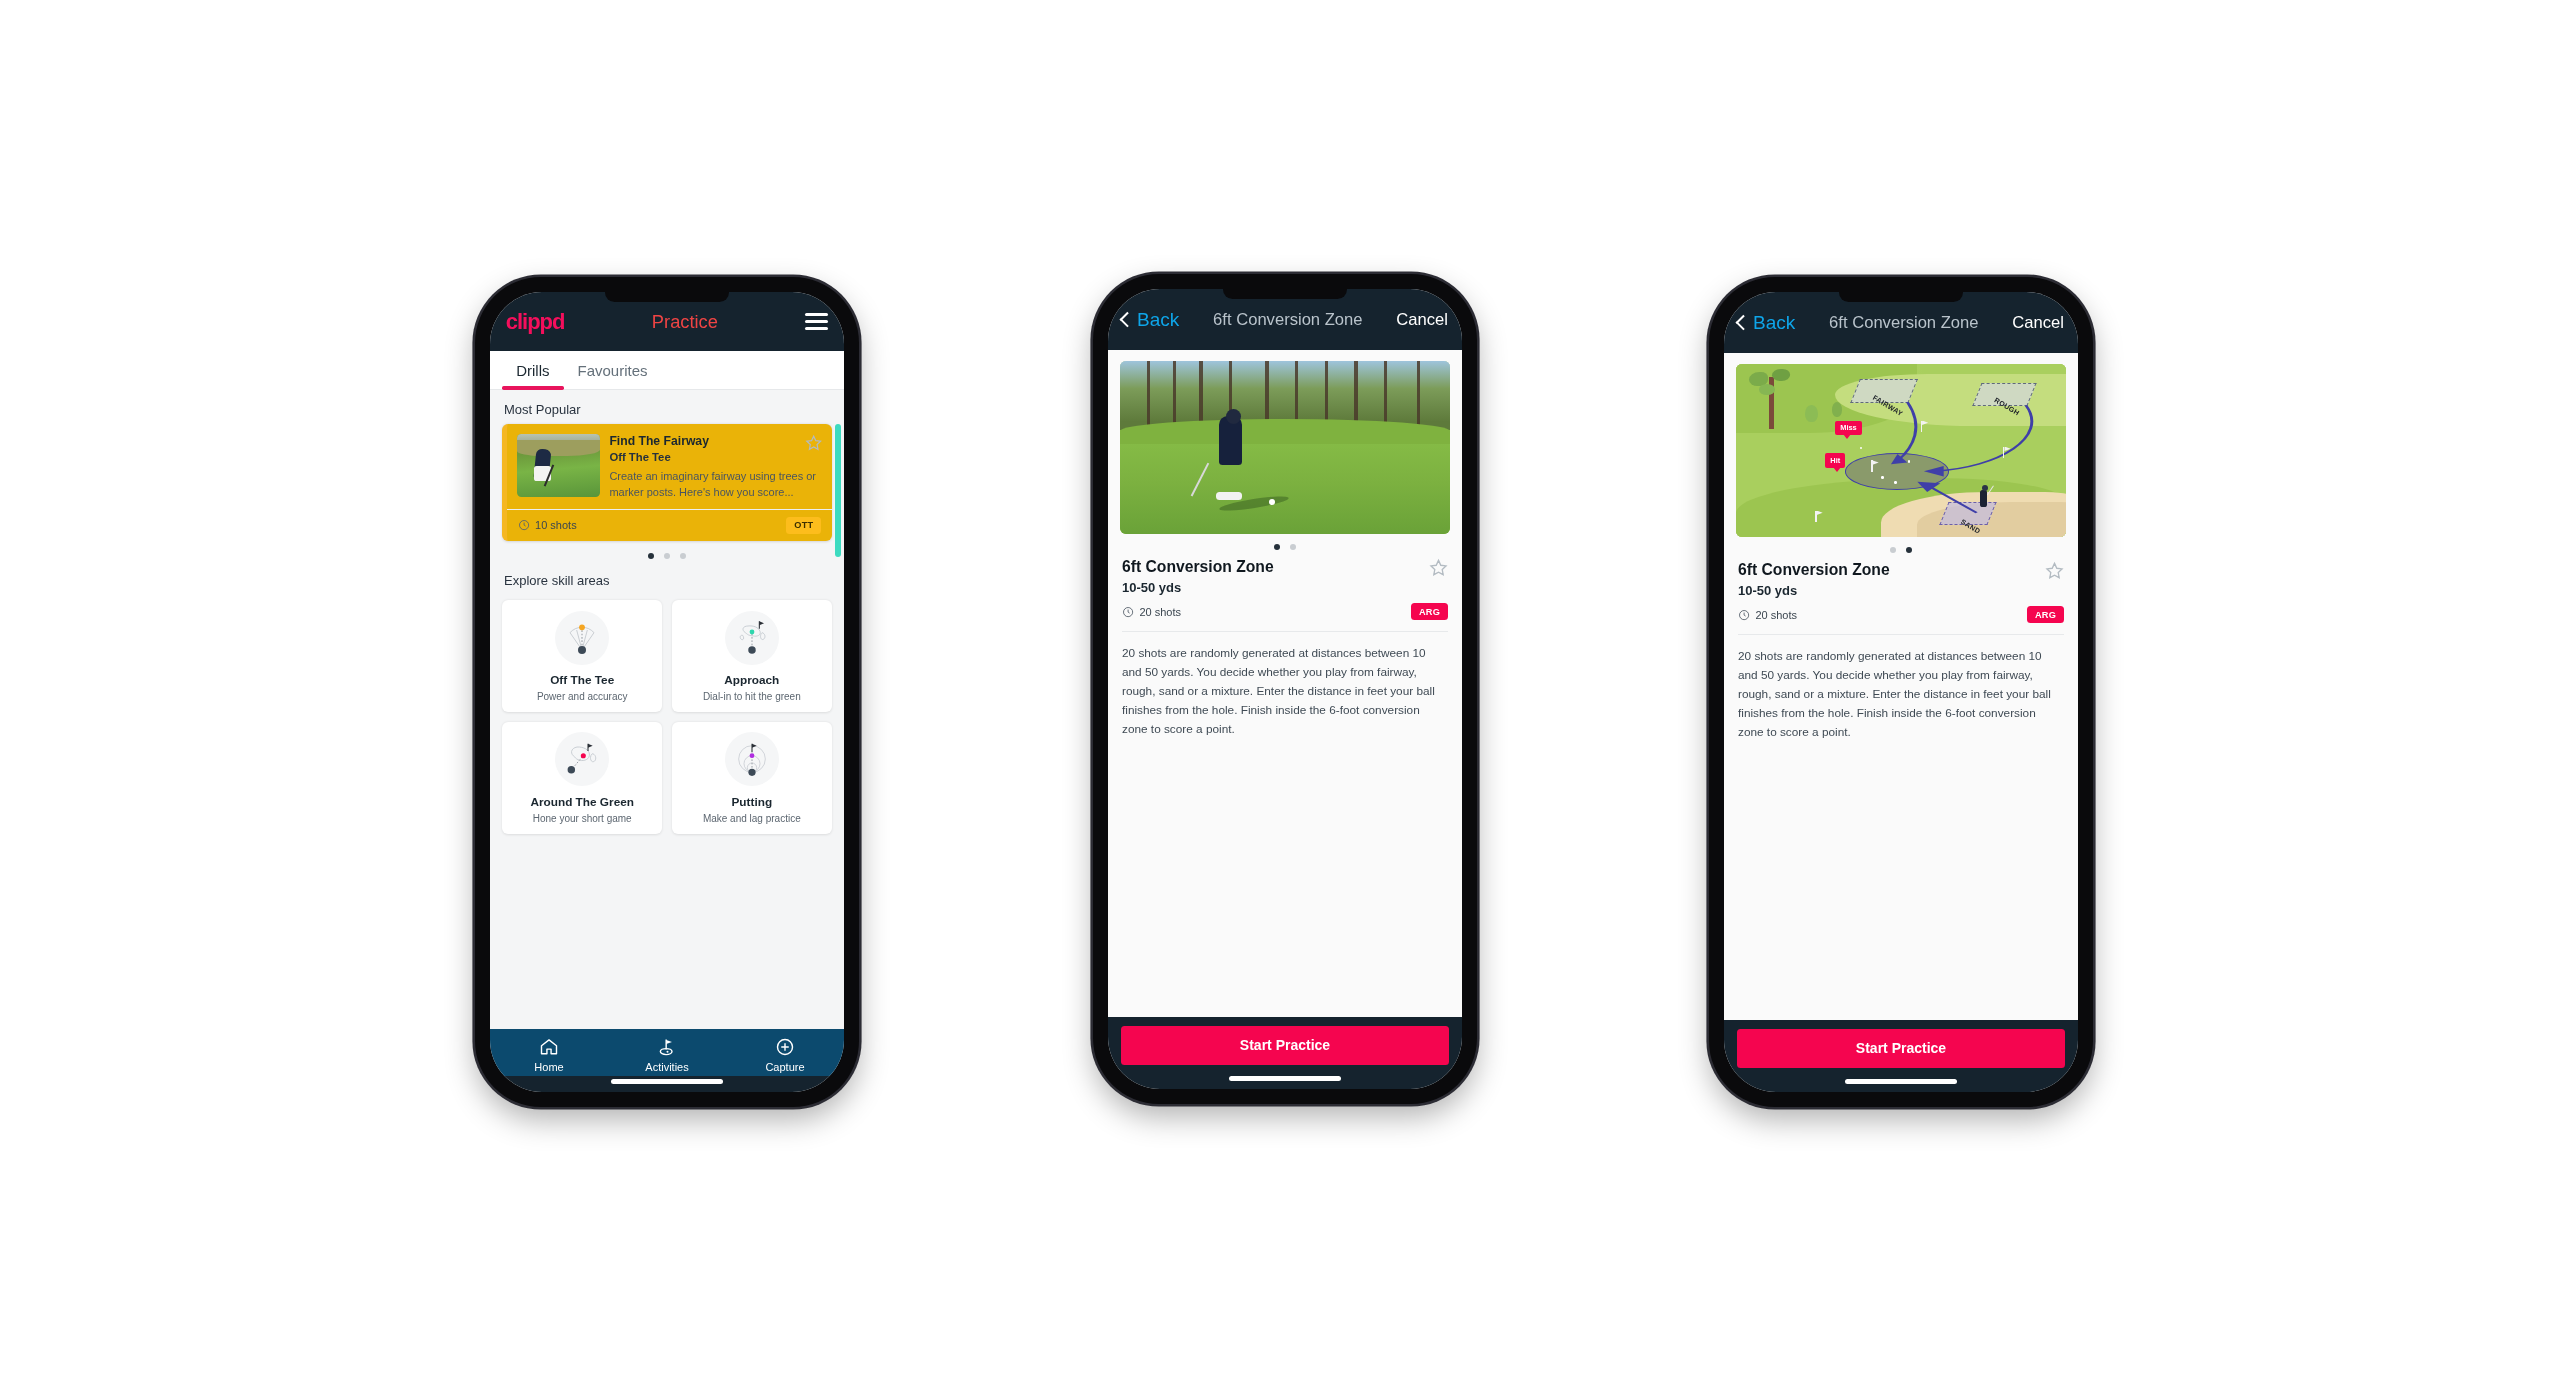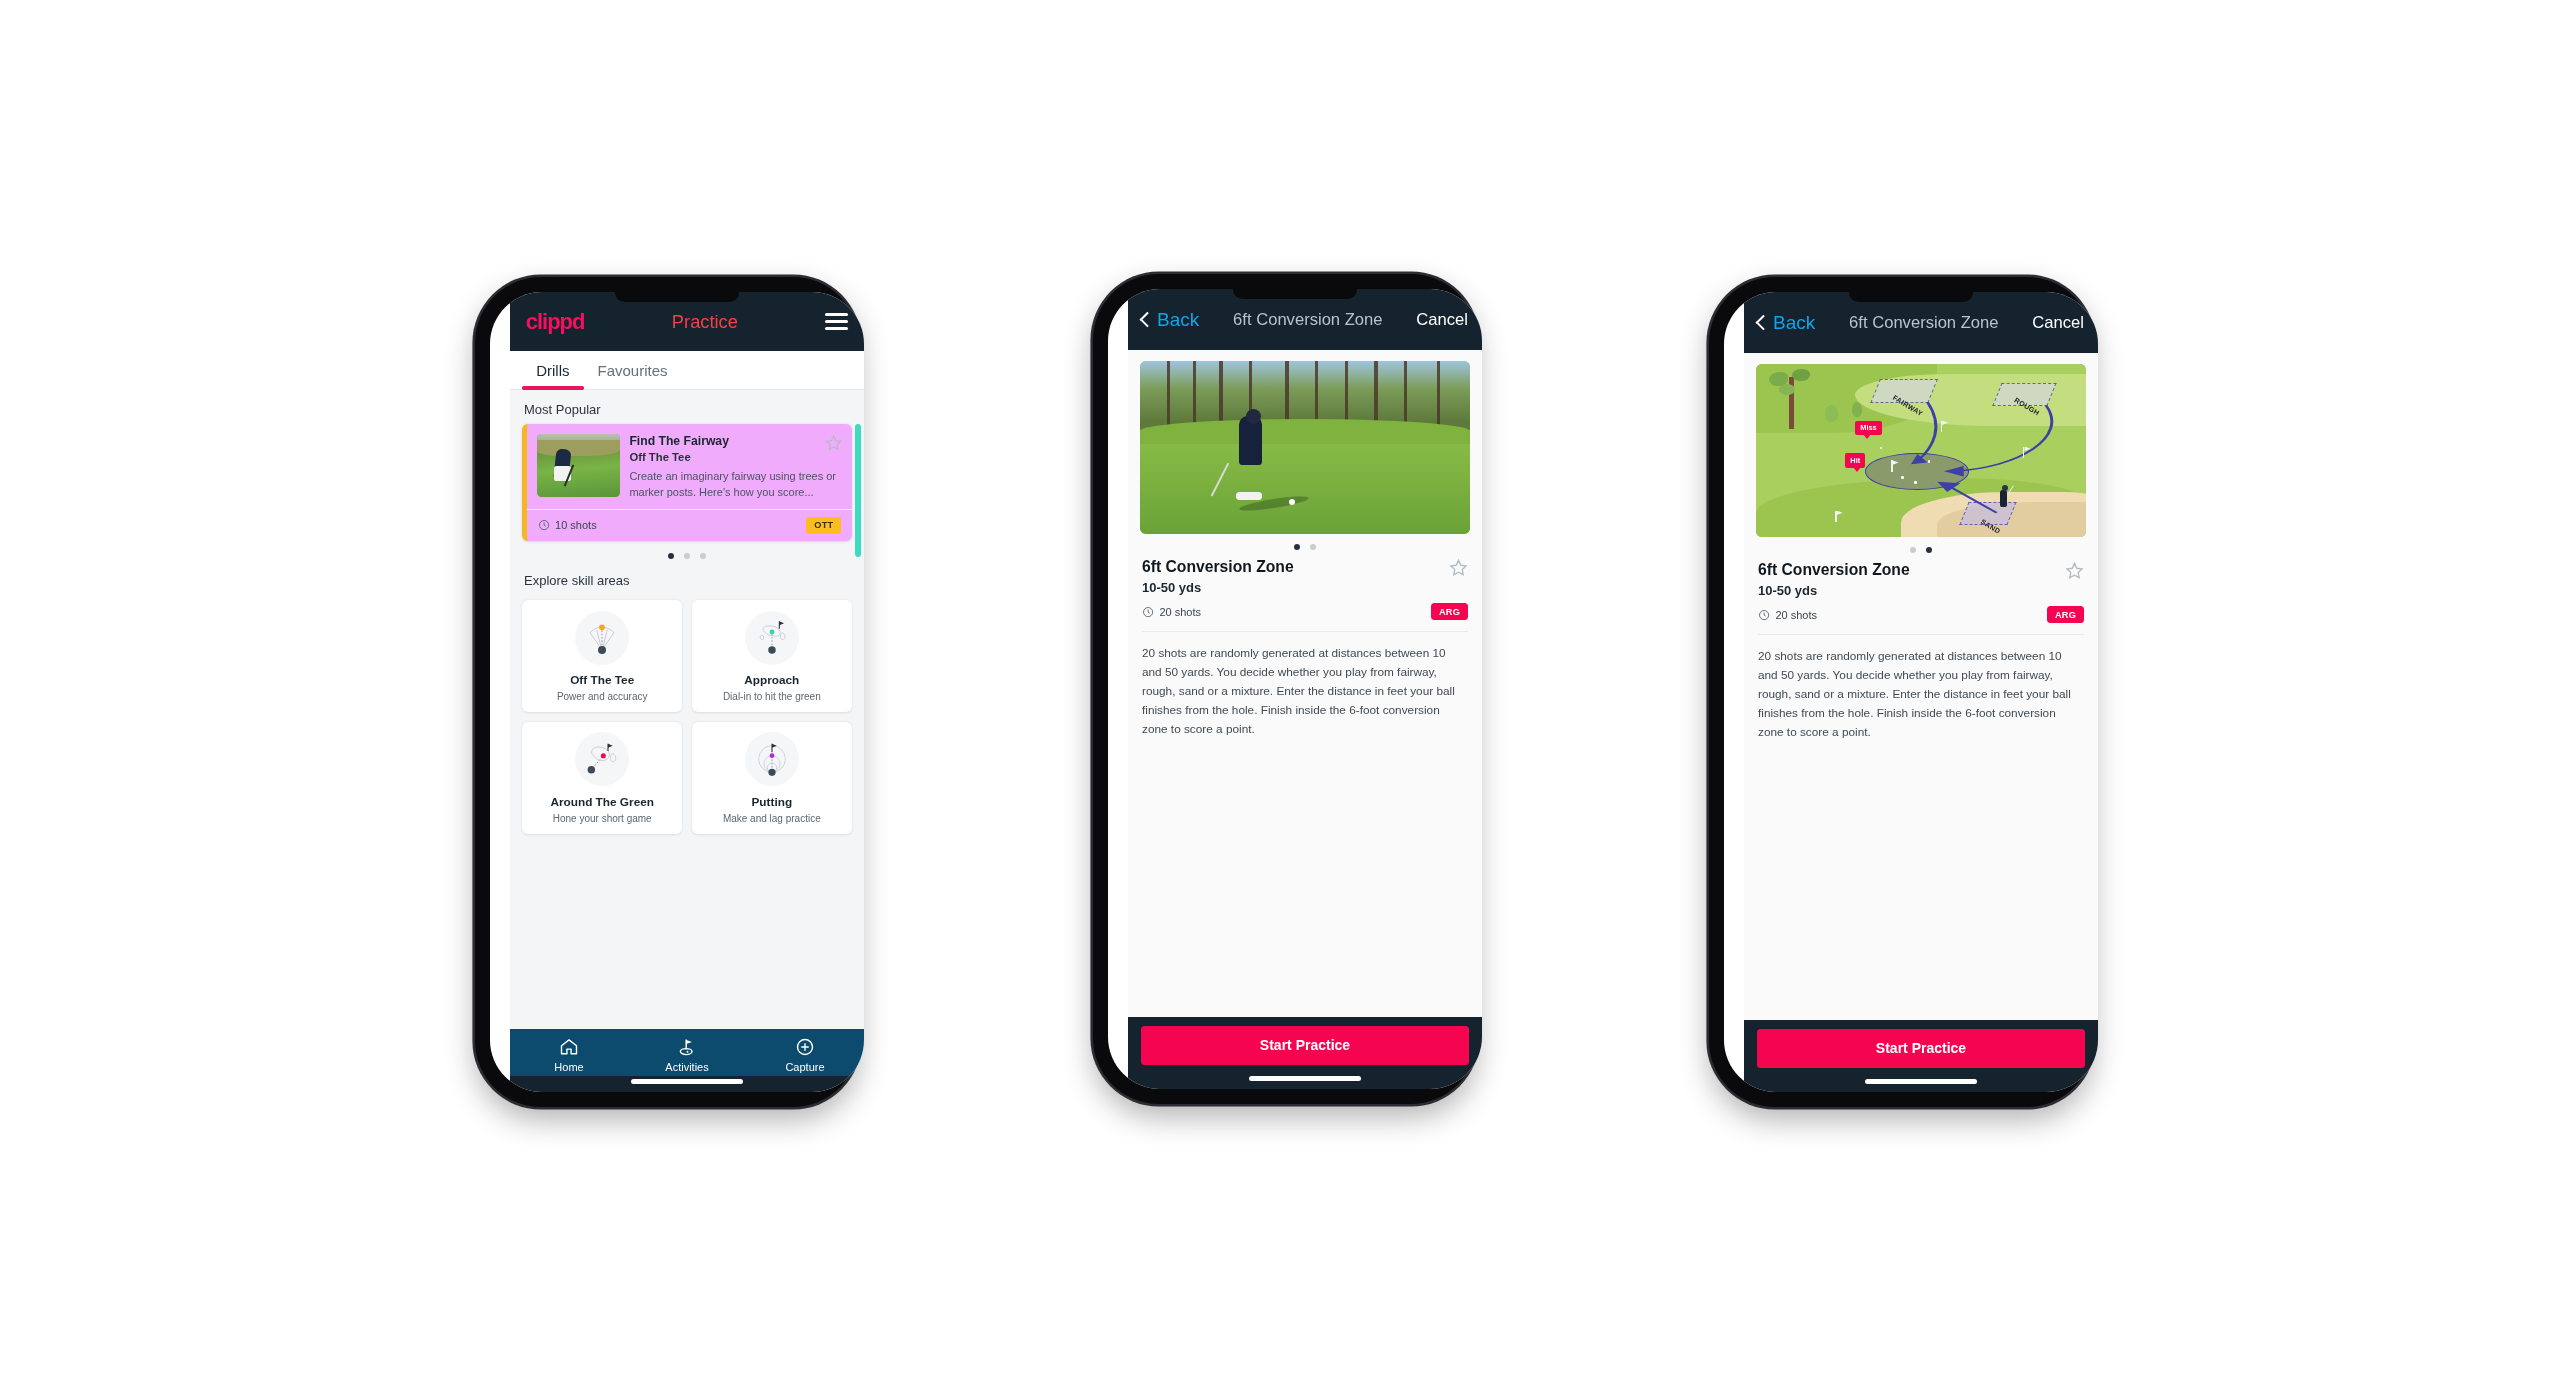--- a/index.html
+++ b/index.html
@@ -15,21 +15,21 @@
     position:absolute;
     background:#0a0a0c;
     border-radius:66px;
     box-shadow:0 0 0 2.6px #2c2c34, 0 12.2px 30px rgba(0,0,0,.30);
     padding:15px;
     box-sizing:border-box;
   }
   .screen{
     position:relative;width:100%;height:100%;
     background:#ffffff;border-radius:52px;overflow:hidden;
-    display:flex;flex-direction:column;padding-left:20px;
+    display:flex;flex-direction:column;
   }
   .island{
     position:absolute;top:-1.7px;left:50%;transform:translateX(-50%);
     width:124px;height:11.3px;background:#0a0a0c;
     border-bottom-left-radius:9.6px;border-bottom-right-radius:9.6px;
     z-index:40;
   }
   .home-ind{
     width:112px;height:5.2px;background:#ffffff;border-radius:3.5px;
     margin:0 auto;
@@ -68,21 +68,21 @@
   .body{
     flex:1;background:#f4f5f6;overflow:hidden;position:relative;
   }
   .sect-title{
     font-size:13px;color:#2a3440;padding:12.2px 14px 7px;font-weight:400;
   }
 
   
   .drill-wrap{position:relative;padding:0 12.2px;}
   .drill-card{
-    background:#f0abfc;border-radius:6.1px;overflow:hidden;
+    background:#eab308;border-radius:6.1px;overflow:hidden;
     box-shadow:0 0.9px 2.6px rgba(0,0,0,.13);
     border-left:5.2px solid #f5b721;position:relative;
   }
   .drill-top{display:flex;padding:9.6px 9.6px 7.8px;gap:9.6px;}
   .drill-thumb{
     width:83px;height:63px;border-radius:4.4px;flex:0 0 auto;overflow:hidden;
     position:relative;background:linear-gradient(175deg,#7ea04a 0%,#6d9a3c 30%,#79b446 55%,#59953a 100%);
   }
   .drill-thumb .sky{position:absolute;top:0;left:0;right:0;height:16%;background:linear-gradient(#b8c3b0,#9aa892);}
   .drill-thumb .dune{position:absolute;top:10%;left:0;right:0;height:26%;background:#9d9e5e;border-radius:0 0 40% 30%;}

